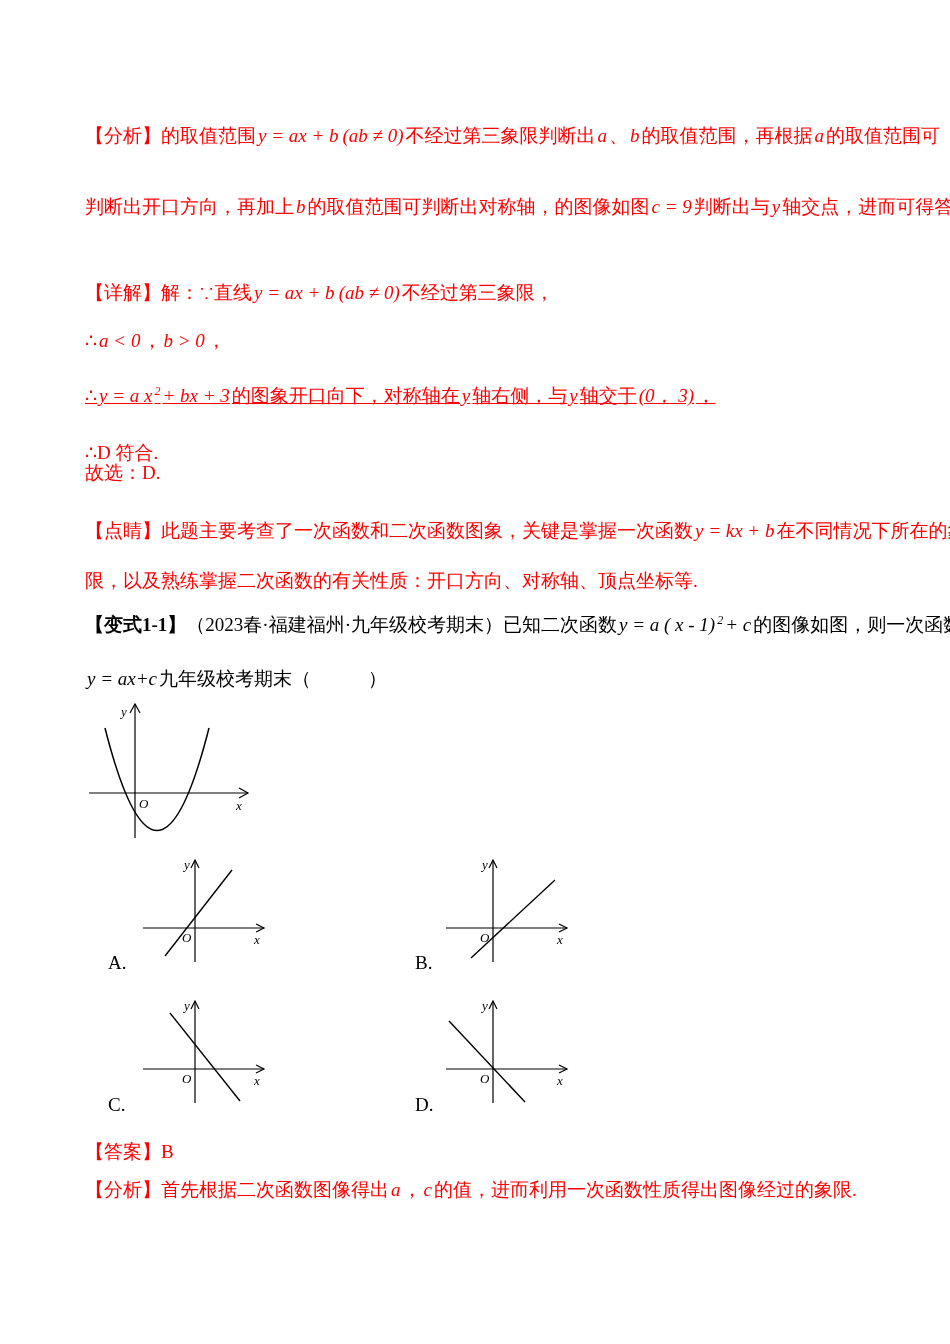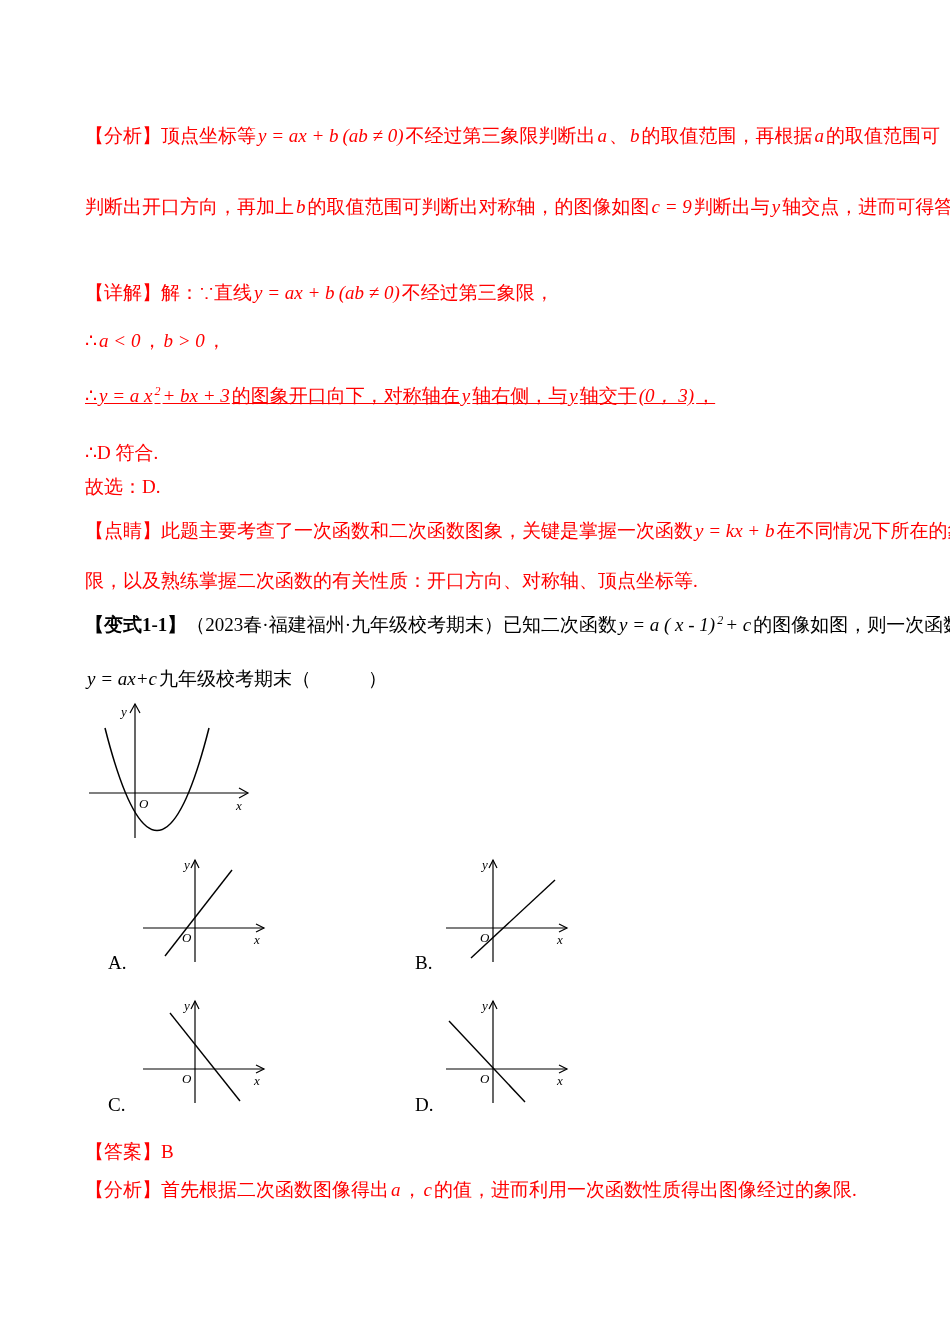--- a/index.html
+++ b/index.html
@@ -22,27 +22,27 @@
   svg.graph { position:absolute; }
   svg.graph line, svg.graph path, svg.graph polyline { stroke:#000; fill:none; }
   svg.graph text { font-family:"Liberation Serif",serif; font-style:italic; font-size:13px; fill:#000; }
 </style>
 </head>
 <body>
 
 <div class="page">
 
   <div id="text-layer">
-      <div class="line red" style="top: 122px;"><span class="cn">【分析】顶点坐标等</span><span class="m">y = ax + b</span><span class="m">(ab ≠ 0)</span><span class="cn">不经过第三象限判断出</span><span class="m">a</span><span class="cn">、</span><span class="m">b</span><span class="cn">的取值范围，再根据</span><span class="m">a</span><span class="cn">的取值范围可</span></div>
+      <div class="line red" style="top: 122px;"><span class="cn">【分析】的取值范围</span><span class="m">y = ax + b</span><span class="m">(ab ≠ 0)</span><span class="cn">不经过第三象限判断出</span><span class="m">a</span><span class="cn">、</span><span class="m">b</span><span class="cn">的取值范围，再根据</span><span class="m">a</span><span class="cn">的取值范围可</span></div>
       <div class="line red" style="top: 193px;"><span class="cn">判断出开口方向，再加上</span><span class="m">b</span><span class="cn">的取值范围可判断出对称轴，的图像如图</span><span class="m">c = 9</span><span class="cn">判断出与</span><span class="m">y</span><span class="cn">轴交点，进而可得答案.</span></div>
       <div class="line red" style="top: 279px;"><span class="cn">【详解】解：∵直线</span><span class="m">y = ax + b</span><span class="m">(ab ≠ 0)</span><span class="cn">不经过第三象限，</span></div>
       <div class="line red" style="top: 327px;"><span class="cn">∴</span><span class="m">a &lt; 0</span><span class="cn">，</span><span class="m">b &gt; 0</span><span class="cn">，</span></div>
       <div class="line red" style="top: 382px; text-decoration: underline;"><span class="cn">∴</span><span class="m">y = a x</span><span class="sup">2</span><span class="m">+ bx + 3</span><span class="cn">的图象开口向下，对称轴在</span><span class="m">y</span><span class="cn">轴右侧，与</span><span class="m">y</span><span class="cn">轴交于</span><span class="m">(0，  3)</span><span class="cn">，</span></div>
       <div class="line red" style="top: 439px;"><span class="cn">∴D 符合.</span></div>
-      <div class="line red" style="top: 473px;"><span class="cn">故选：D.</span></div>
+      <div class="line red" style="top: 459px;"><span class="cn">故选：D.</span></div>
       <div class="line red" style="top: 517px;"><span class="cn">【点睛】此题主要考查了一次函数和二次函数图象，关键是掌握一次函数</span><span class="m">y = kx + b</span><span class="cn">在不同情况下所在的象</span></div>
       <div class="line red" style="top: 567px;"><span class="cn">限，以及熟练掌握二次函数的有关性质：开口方向、对称轴、顶点坐标等.</span></div>
       <div class="line black" style="top: 611px;"><span class="cn b">【变式1-1】</span><span class="cn">（2023春·福建福州·九年级校考期末）已知二次函数</span><span class="m">y = a ( x - 1)</span><span class="sup">2</span><span class="m">+ c</span><span class="cn">的图像如图，则一次函数</span></div>
       <div class="line black" style="top: 665px;"><span class="m">y = ax+c</span><span class="cn">九年级校考期末（　　　）</span></div>
       <div class="line red" style="top: 1138px;"><span class="cn">【答案】B</span></div>
       <div class="line red" style="top: 1176px;"><span class="cn">【分析】首先根据二次函数图像得出</span><span class="m">a</span><span class="cn">，</span><span class="m">c</span><span class="cn">的值，进而利用一次函数性质得出图像经过的象限.</span></div>
     </div>
 
   <svg class="graph" style="left:85px; top:698px;" width="170" height="158" viewBox="0 0 170 158">
     <line x1="50" y1="6" x2="50" y2="140" stroke-width="1.2"></line>

